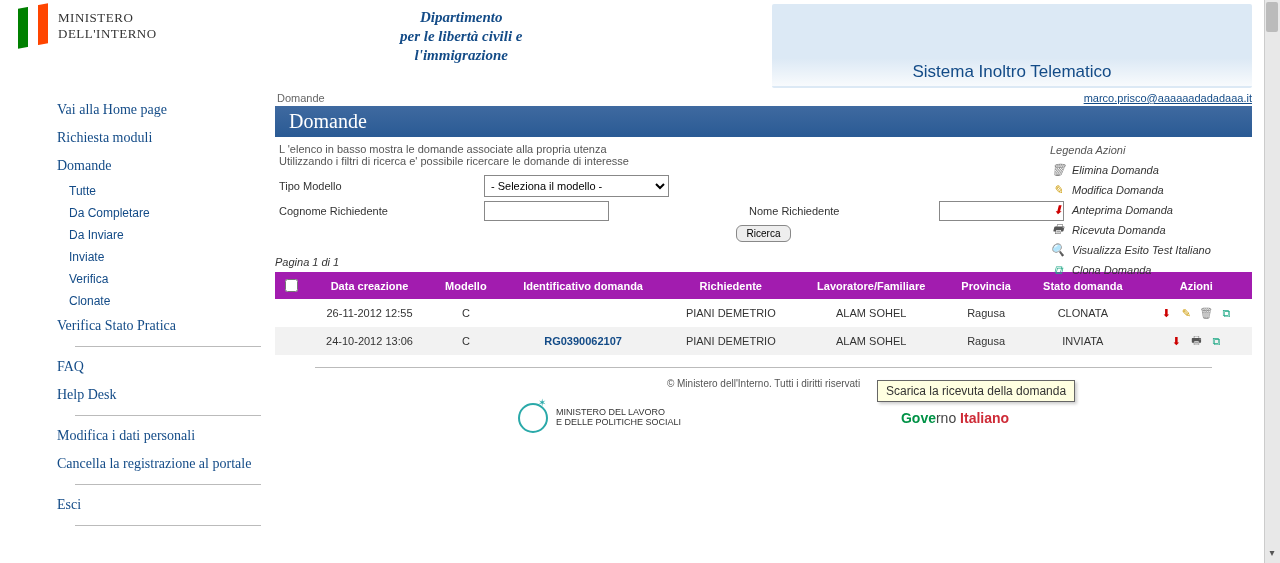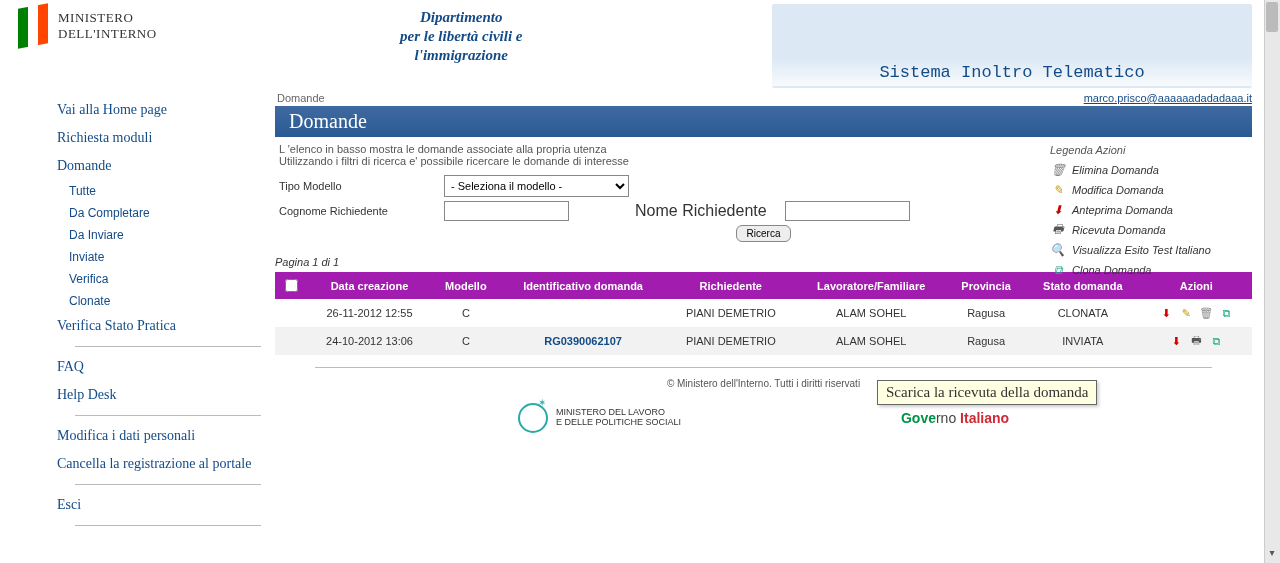--- a/index.html
+++ b/index.html
@@ -8,37 +8,37 @@
   .scrollbar { position: fixed; right: 0; top: 0; width: 16px; height: 100%; background: #e8e8e8; border-left: 1px solid #ccc; }
   .scrollbar .thumb { position: absolute; right: 2px; top: 2px; width: 12px; height: 30px; background: #bbb; border-radius: 2px; }
   .scrollbar .arrow-dn { position: absolute; right: 2px; bottom: 2px; width: 12px; height: 14px; font-size: 10px; text-align: center; color: #555; }
 
   .header { display: flex; align-items: flex-start; padding: 6px 6px 0 18px; height: 90px; position: relative; }
   .logo-block { display: flex; align-items: center; gap: 10px; }
   .flag { width: 30px; height: 40px; display: inline-block; transform: skewY(-10deg); background: linear-gradient(90deg, #008000 0 33%, #ffffff 33% 66%, #ff4500 66% 100%); }
   .ministero { font-family: Georgia, serif; font-size: 13px; color: #333; line-height: 1.2; letter-spacing: .5px; }
   .dept { position: absolute; left: 400px; top: 8px; text-align: center; font-family: Georgia, 'Times New Roman', serif; font-weight: bold; color: #134b87; font-size: 15px; line-height: 1.25; font-style: italic; }
   .euro-box { position: absolute; right: 8px; top: 4px; width: 480px; height: 84px; background: #dce9f5; overflow: hidden; border-radius: 2px; }
-  .euro-box .title { position: absolute; bottom: 2px; left: 0; right: 0; text-align: center; font-family: Liberation Mono, monospace; font-size: 17px; color: #134b87; background: linear-gradient(#fff0, #ffffffcc); padding: 4px 0; }
+  .euro-box .title { position: absolute; bottom: 2px; left: 0; right: 0; text-align: center; font-family: Liberation Sans, sans-serif; font-size: 17px; color: #134b87; background: linear-gradient(#fff0, #ffffffcc); padding: 4px 0; }
 
   .main { display: flex; }
   .sidebar { width: 230px; padding: 6px 0 0 16px; margin-left: 37px; }
   .side-link { display: block; padding: 6px 4px; font-family: Georgia, serif; font-size: 14px; color: #134b87; cursor: pointer; }
   .side-link.small { font-size: 12px; padding: 4px 4px 4px 16px; font-family: Verdana, sans-serif; color: #134b87; }
   .side-divider { border-top: 1px solid #bbb; margin: 6px 6px 6px 22px; }
 
   .content { flex: 1; padding: 0 8px 8px 8px; position: relative; }
   .breadcrumb { font-size: 11px; color: #666; padding: 2px 2px; }
   .user-email { position: absolute; right: 8px; top: 2px; font-size: 11px; color: #134b87; text-decoration: underline; }
   .page-title { background: linear-gradient(#3f6aa0, #2a5a94); color: #fff; font-family: Georgia, serif; font-size: 20px; padding: 4px 14px; }
   .intro { font-size: 11px; color: #555; padding: 6px 4px 2px 4px; }
   .filters { padding: 2px 4px 6px 4px; }
-  .frow { display: flex; align-items: center; margin: 4px 0; }
+  .frow { display: flex; align-items: center; margin: 4px 0; gap: 40px; }
   .flabel { width: 165px; font-size: 11px; color: #333; }
-  .flabel2 { width: 150px; font-size: 16px; color: #333; margin-left: 6px; }
+  .flabel2 { width: 150px; font-size: 11px; color: #333; }
   .finput { width: 125px; height: 20px; border: 1px solid #888; padding: 1px 3px; font-size: 11px; }
   .fgap { width: 60px; }
   .select { width: 185px; height: 22px; border: 1px solid #888; font-size: 11px; padding: 1px 2px; background: #fff; }
   .btn { display: inline-block; border: 1px solid #888; background: #eee; font-size: 10px; padding: 2px 10px; cursor: pointer; border-radius: 6px; }
   .btn-row { text-align: center; margin: 4px 0; }
 
   .legend { position: absolute; right: 10px; top: 54px; width: 200px; font-size: 11px; font-style: italic; }
   .legend .ltitle { color: #555; margin-bottom: 4px; }
   .lrow { display: flex; align-items: center; gap: 6px; padding: 2px 0; }
   .licon { width: 16px; height: 16px; display: inline-flex; align-items: center; justify-content: center; font-size: 12px; }
@@ -46,21 +46,21 @@
   .pager { font-size: 11px; color: #333; padding: 4px 0; font-style: italic; }
   table.data { width: 100%; border-collapse: collapse; font-size: 11px; }
   table.data th { background: #a21caf; color: #fff; font-weight: bold; padding: 4px 6px; text-align: center; font-size: 11px; }
   table.data td { padding: 6px 6px; text-align: center; color: #333; }
   table.data tr.even td { background: #f2f2f2; }
   .ident-link { color: #134b87; font-weight: bold; }
   .action-icons { display: inline-flex; gap: 4px; justify-content: center; }
   .aicon { width: 16px; height: 16px; display: inline-flex; align-items: center; justify-content: center; font-size: 11px; cursor: pointer; }
   .chkhead { width: 18px; }
 
-  .tooltip { position: absolute; left: 610px; top: 290px; background: #ffffe1; border: 1px solid #666; padding: 3px 8px; font-size: 15px; color: #333; box-shadow: 2px 2px 3px rgba(0,0,0,.2); font-family: Liberation Serif, serif; }
+  .tooltip { position: absolute; left: 610px; top: 290px; background: #ffffe1; border: 1px solid #666; padding: 3px 8px; font-size: 12px; color: #333; box-shadow: 2px 2px 3px rgba(0,0,0,.2); }
 
   .footer { text-align: center; font-size: 10px; color: #555; margin-top: 12px; }
   .footer .bar { border-top: 1px solid #bbb; margin: 10px 40px; }
   .footer-logos { display: flex; justify-content: center; gap: 220px; align-items: center; margin-top: 14px; }
   .footer-logos .lav { display: flex; align-items: center; gap: 8px; font-size: 9px; color: #333; text-align: left; line-height: 1.1; }
   .swirl { width: 30px; height: 30px; border: 2px solid #2aa9a9; border-radius: 50%; position: relative; }
   .swirl::before { content: "✶"; position: absolute; left: 18px; top: -8px; color: #2aa9a9; font-size: 10px; }
   .gov { font-family: Liberation Sans, sans-serif; font-size: 14px; }
   .gov .g1 { color: #009246; font-weight: bold; }
   .gov .g2 { color: #444; }

